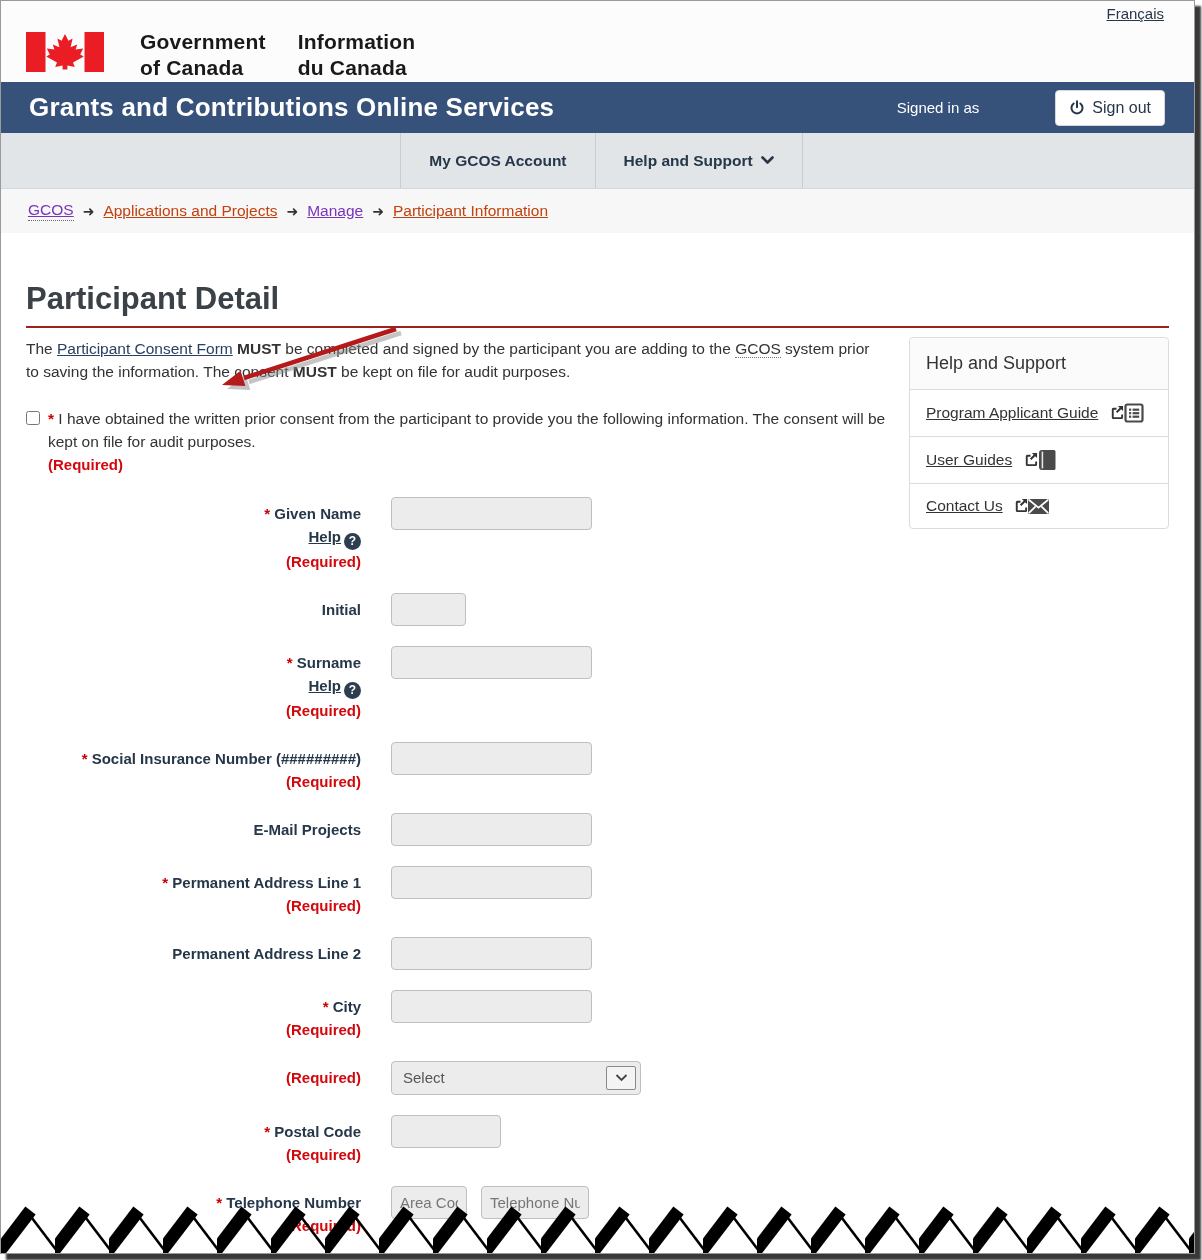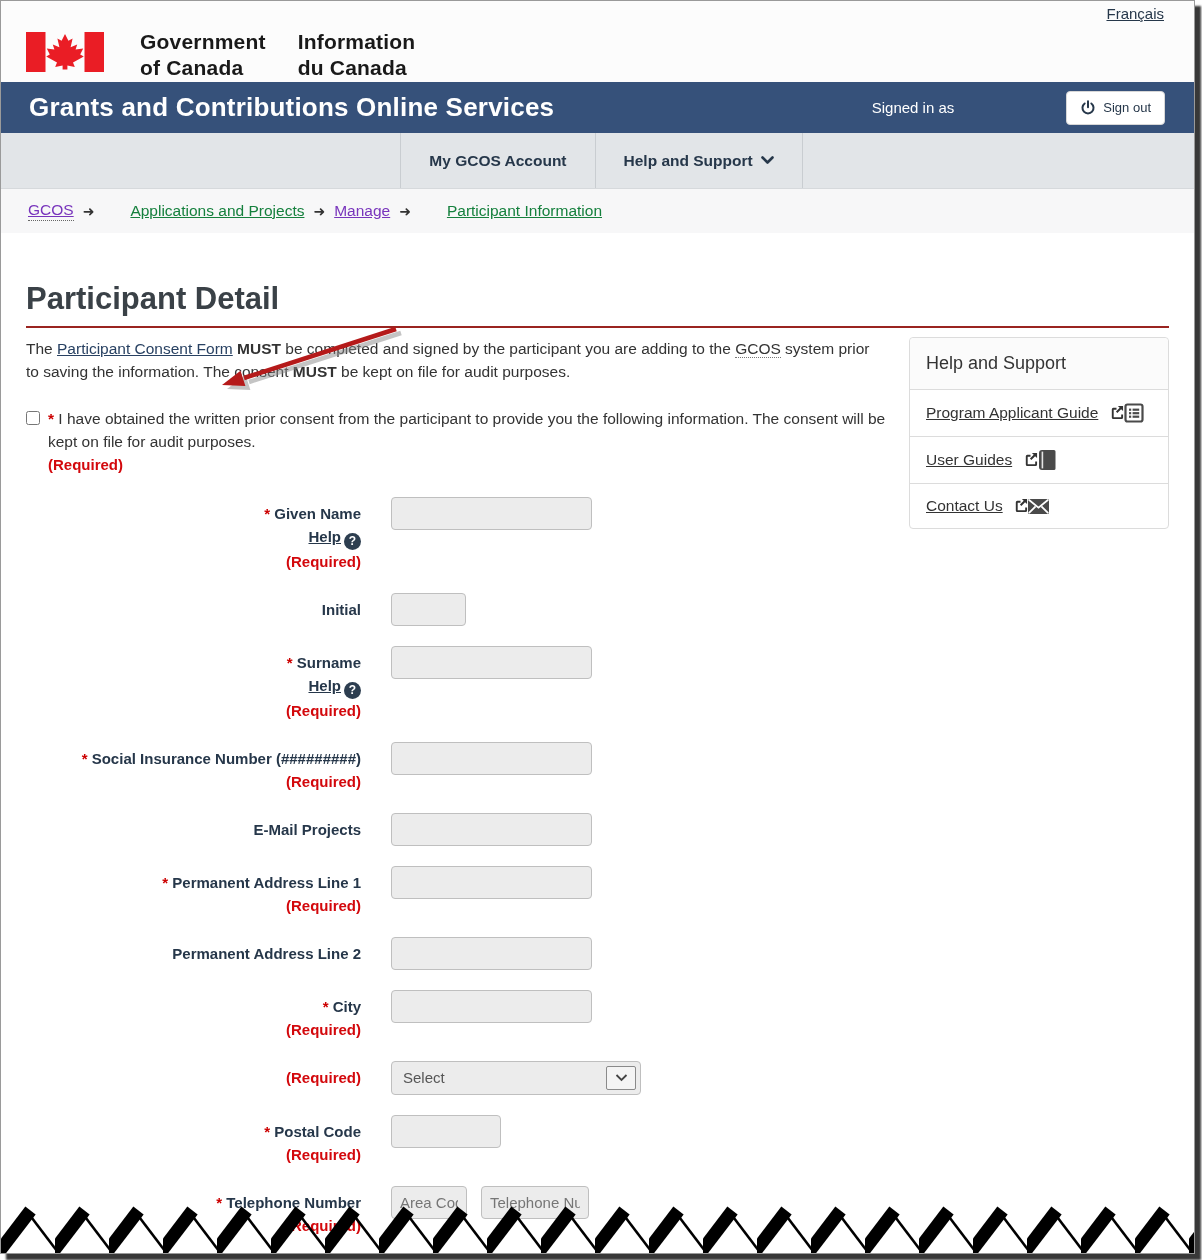--- a/index.html
+++ b/index.html
@@ -10,38 +10,38 @@
   
   .top-strip{position:relative;height:81px;background:#fcfcfc;}
   .lang-link{position:absolute;top:4px;right:30px;font-size:15px;color:#26374a;text-decoration:underline;cursor:pointer;}
   .fip{position:absolute;left:25px;top:28px;display:flex;align-items:flex-start;}
   .fip svg{display:block;margin-top:3px;}
   .fip-text{margin-left:36px;font-size:21px;font-weight:bold;color:#191919;line-height:26px;letter-spacing:.2px;}
 
   
   .app-bar{height:51px;background:#36517a;display:flex;align-items:center;}
   .app-title{margin:0 0 0 28px;font-size:26px;font-weight:bold;color:#fff;flex:1 1 auto;letter-spacing:.2px;}
-  .signed-in{color:#fff;font-size:15px;margin-right:112px;}
+  .signed-in{color:#fff;font-size:15px;margin-right:76px;}
   .signout-btn{display:flex;align-items:center;gap:7px;background:#fff;color:#26374a;border:1px solid #d7d7d7;
-               border-radius:4px;font-size:13px;padding:8px 13px;margin-right:29px;cursor:pointer;
+               border-radius:4px;font-size:16px;padding:8px 13px;margin-right:29px;cursor:pointer;
                font-family:inherit;}
   .signout-btn svg{display:block;}
 
   
   .menu-bar{height:55px;background:#e2e5e8;display:flex;align-items:stretch;padding-left:8px;border-bottom:1px solid #d6d9dc;justify-content:center;}
   .menu-item{display:flex;align-items:center;gap:8px;padding:0 28px;font-size:15.5px;font-weight:bold;color:#26374a;
              border-right:1px solid #c9cdd1;cursor:pointer;text-decoration:none;}
   .menu-item:first-child{border-left:1px solid #c9cdd1;}
 
   
   .crumb-strip{height:44px;background:#f7f7f8;display:flex;align-items:center;padding-left:27px;font-size:15.5px;gap:9px;}
   .crumb-sep{color:#333;font-size:14px;}
   .crumb-link{text-decoration:underline;cursor:pointer;}
   .crumb-purple{color:#7834bc;}
-  .crumb-navy{color:#15803d;margin-left:27px;}
+  .crumb-navy{color:#c2410c;}
   .crumb-abbr{border-bottom:1px dotted #666;padding-bottom:1px;}
 
   
   .content{position:relative;padding:0 25px;background:#fff;}
   h1.page-title{margin:48px 0 0 0;padding-bottom:9px;font-size:31px;font-weight:bold;color:#3a4147;
                 border-bottom:2px solid #9a2420;}
   .annot-arrow{position:absolute;left:195px;top:42px;pointer-events:none;}
   .cols{display:flex;justify-content:space-between;align-items:flex-start;margin-top:9px;}
   .left-col{width:860px;}
   .intro{margin:0;font-size:15.5px;line-height:23px;color:#333;}

